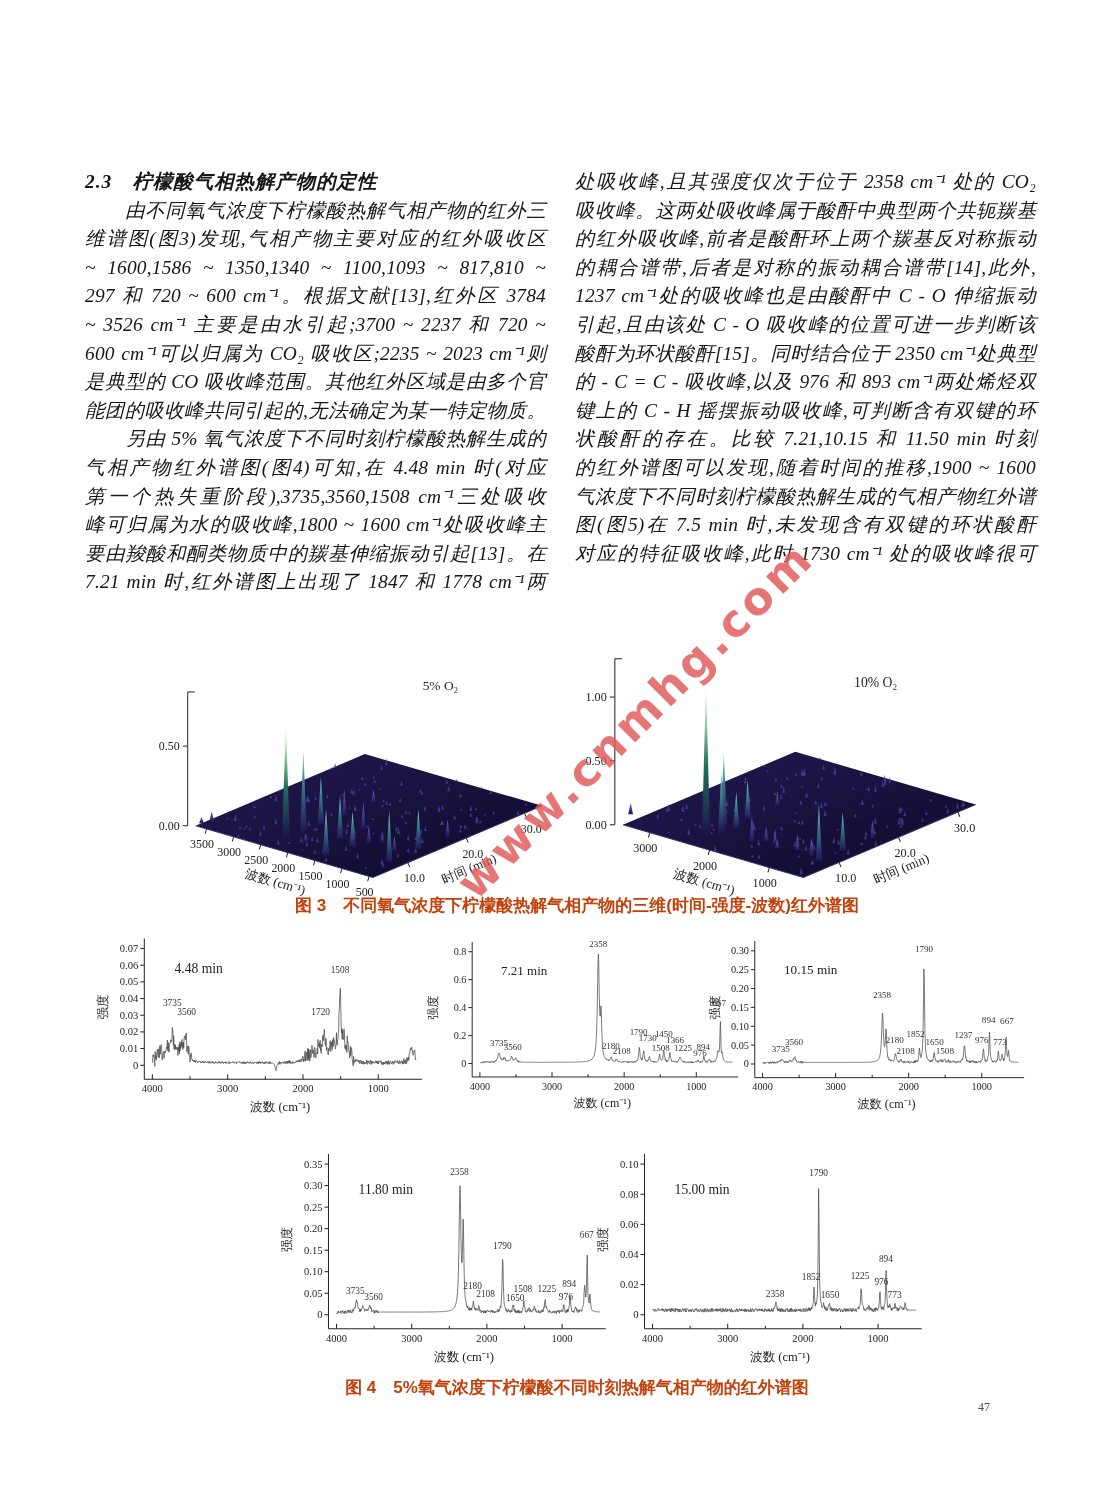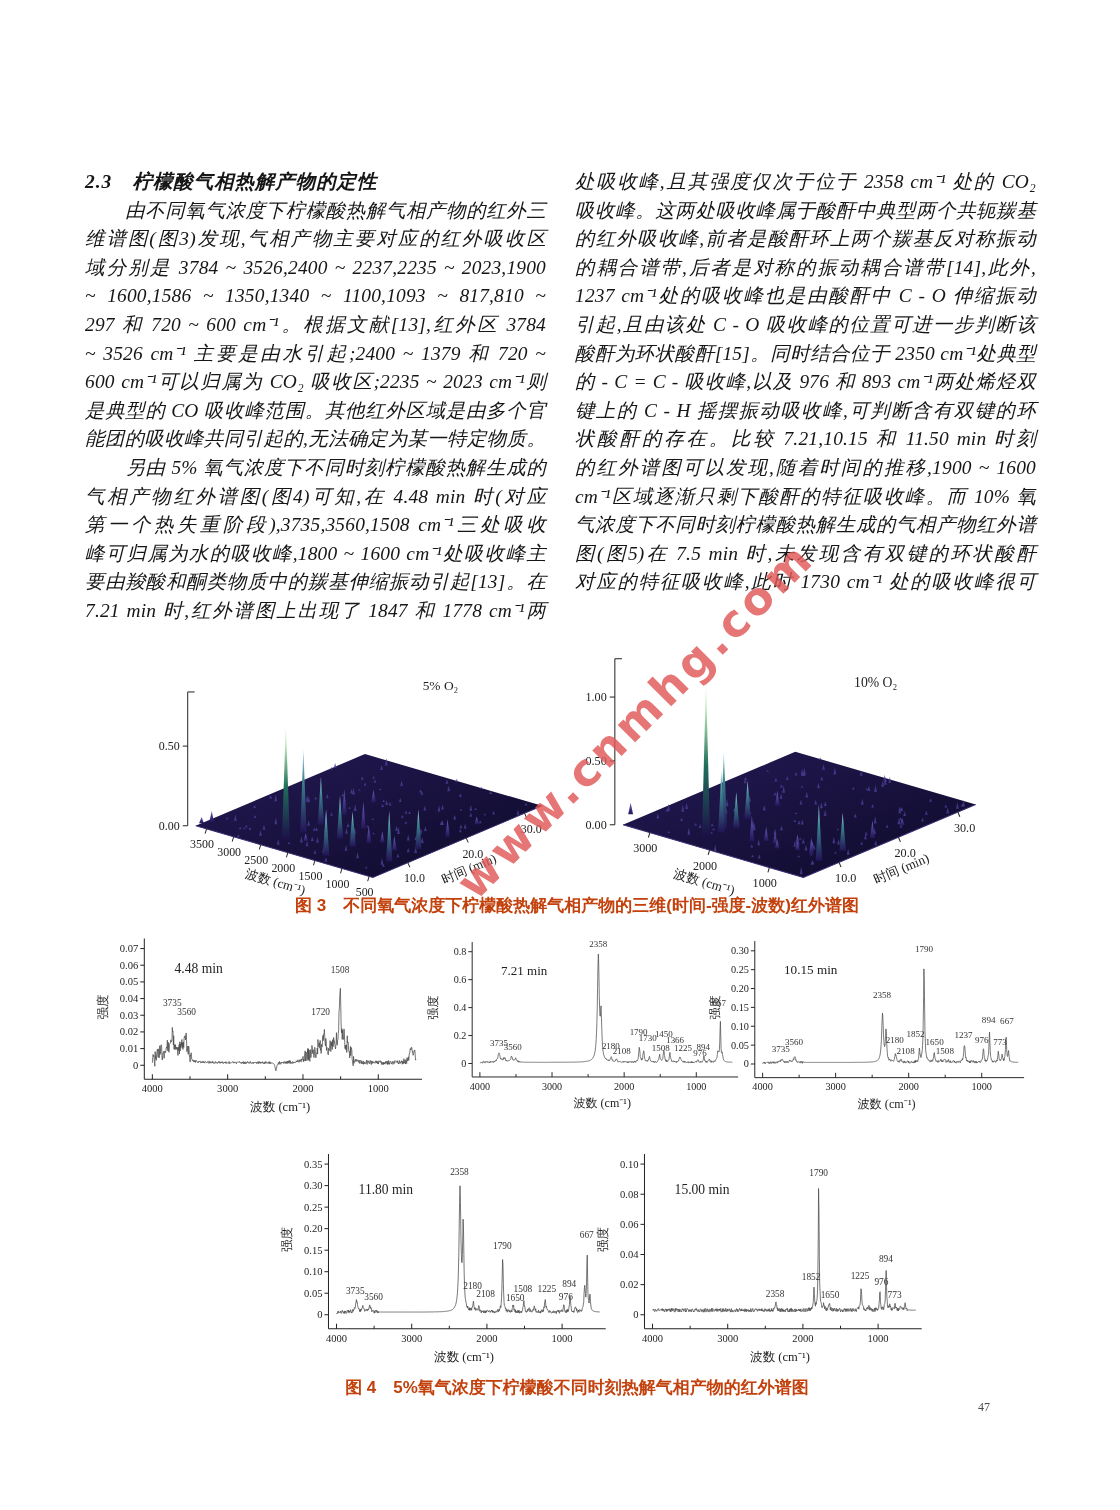--- a/index.html
+++ b/index.html
@@ -35,24 +35,23 @@
   .alab3{font:13px "Liberation Serif",serif;fill:#222;}
   .ann3{font:13.5px "Liberation Serif",serif;fill:#222;}
 </style>
 </head>
 <body>
 
 <div class="tcol" id="leftcol">
     <div class="tline thead">2.3　柠檬酸气相热解产物的定性</div>
     <div class="tline">　　由不同氧气浓度下柠檬酸热解气相产物的红外三</div>
     <div class="tline">维谱图(图3)发现,气相产物主要对应的红外吸收区</div>
-    <div class="tline">域分别是 3784 ~ 3526,2400 ~ 2237,2235 ~ 2023,1900</div>
     <div class="tline">~ 1600,1586 ~ 1350,1340 ~ 1100,1093 ~ 817,810 ~</div>
     <div class="tline">297 和 720 ~ 600 cm⁻¹。根据文献[13],红外区 3784</div>
-    <div class="tline">~ 3526 cm⁻¹ 主要是由水引起;2400 ~ 1379 和 720 ~</div>
+    <div class="tline">~ 3526 cm⁻¹ 主要是由水引起;3700 ~ 2237 和 720 ~</div>
     <div class="tline">600 cm⁻¹可以归属为 CO₂ 吸收区;2235 ~ 2023 cm⁻¹则</div>
     <div class="tline">是典型的 CO 吸收峰范围。其他红外区域是由多个官</div>
     <div class="tline">能团的吸收峰共同引起的,无法确定为某一特定物质。</div>
     <div class="tline">　　另由 5% 氧气浓度下不同时刻柠檬酸热解生成的</div>
     <div class="tline">气相产物红外谱图(图4)可知,在 4.48 min 时(对应</div>
     <div class="tline">第一个热失重阶段),3735,3560,1508 cm⁻¹三处吸收</div>
     <div class="tline">峰可归属为水的吸收峰,1800 ~ 1600 cm⁻¹处吸收峰主</div>
     <div class="tline">要由羧酸和酮类物质中的羰基伸缩振动引起[13]。在</div>
     <div class="tline">7.21 min 时,红外谱图上出现了 1847 和 1778 cm⁻¹两</div>
   </div>
@@ -61,21 +60,20 @@
     <div class="tline">吸收峰。这两处吸收峰属于酸酐中典型两个共轭羰基</div>
     <div class="tline">的红外吸收峰,前者是酸酐环上两个羰基反对称振动</div>
     <div class="tline">的耦合谱带,后者是对称的振动耦合谱带[14],此外,</div>
     <div class="tline">1237 cm⁻¹处的吸收峰也是由酸酐中 C - O 伸缩振动</div>
     <div class="tline">引起,且由该处 C - O 吸收峰的位置可进一步判断该</div>
     <div class="tline">酸酐为环状酸酐[15]。同时结合位于 2350 cm⁻¹处典型</div>
     <div class="tline">的 - C = C - 吸收峰,以及 976 和 893 cm⁻¹两处烯烃双</div>
     <div class="tline">键上的 C - H 摇摆振动吸收峰,可判断含有双键的环</div>
     <div class="tline">状酸酐的存在。比较 7.21,10.15 和 11.50 min 时刻</div>
     <div class="tline">的红外谱图可以发现,随着时间的推移,1900 ~ 1600</div>
-    <div class="tline">cm⁻¹区域逐渐只剩下酸酐的特征吸收峰。而 10% 氧</div>
     <div class="tline">气浓度下不同时刻柠檬酸热解生成的气相产物红外谱</div>
     <div class="tline">图(图5)在 7.5 min 时,未发现含有双键的环状酸酐</div>
     <div class="tline">对应的特征吸收峰,此时 1730 cm⁻¹ 处的吸收峰很可</div>
   </div>
 
 <div class="figwrap" style="left:126px;top:624px;width:438px;height:290px">
   <svg viewBox="0 0 440 290">
       <defs>
         <linearGradient id="bg0" x1="0" y1="0" x2="1" y2="1">
           <stop offset="0" stop-color="#241a55"></stop>

